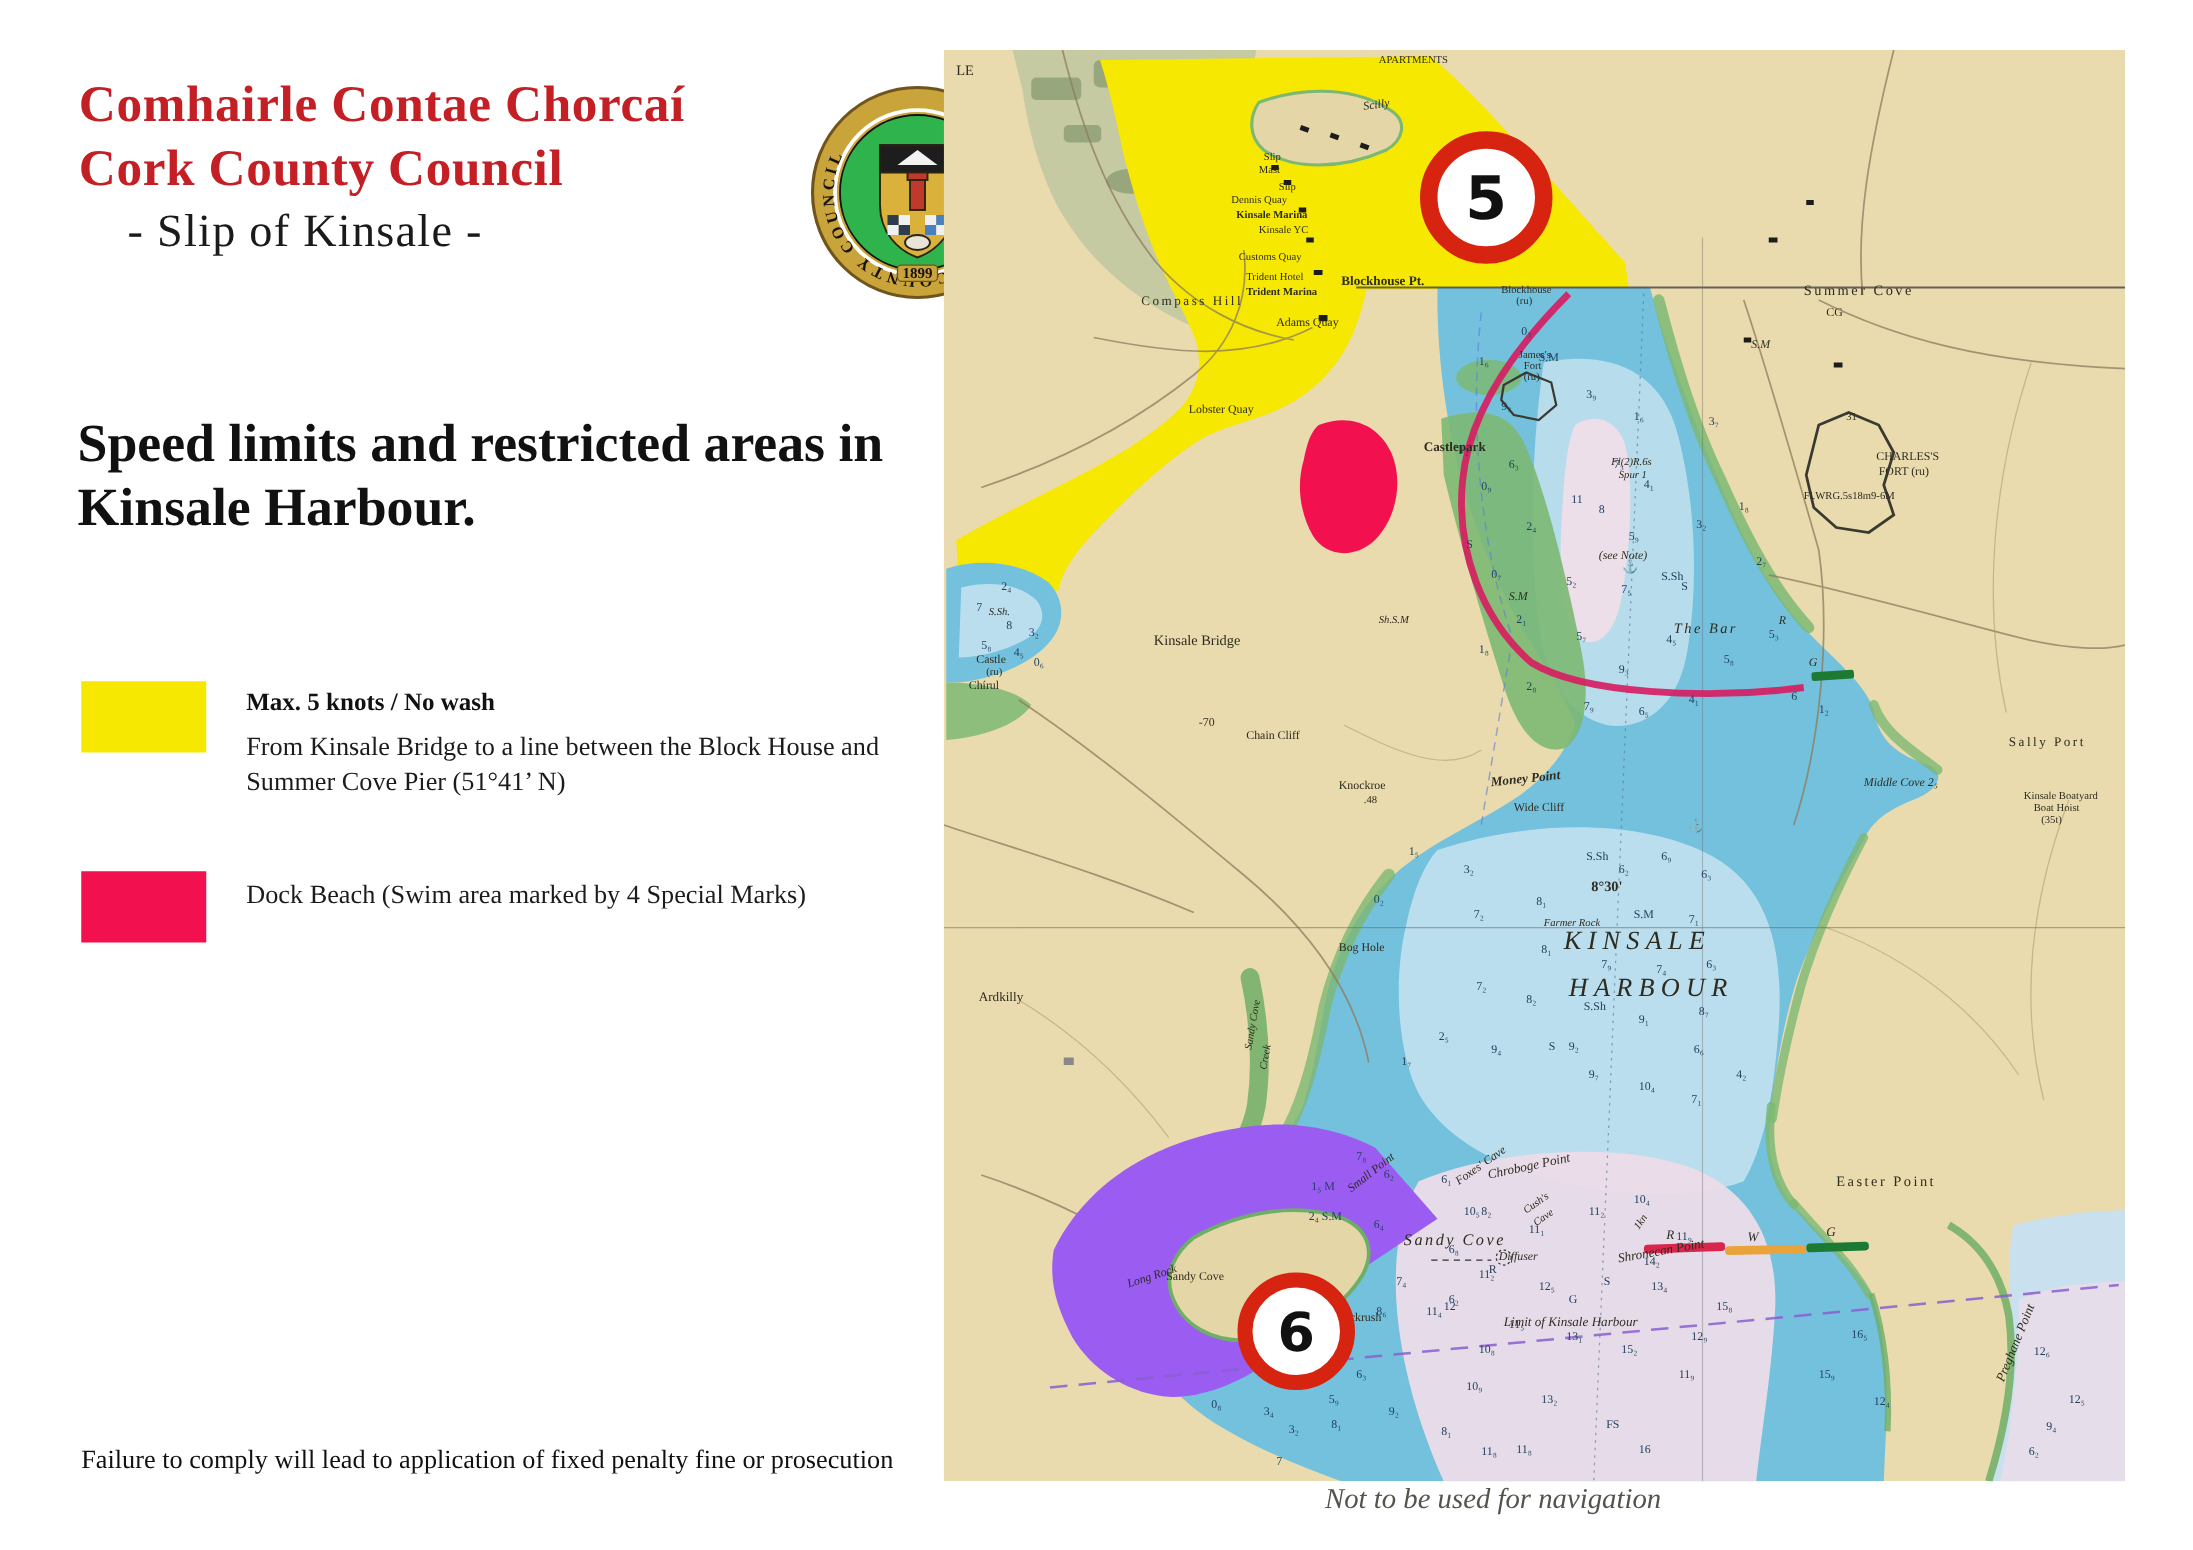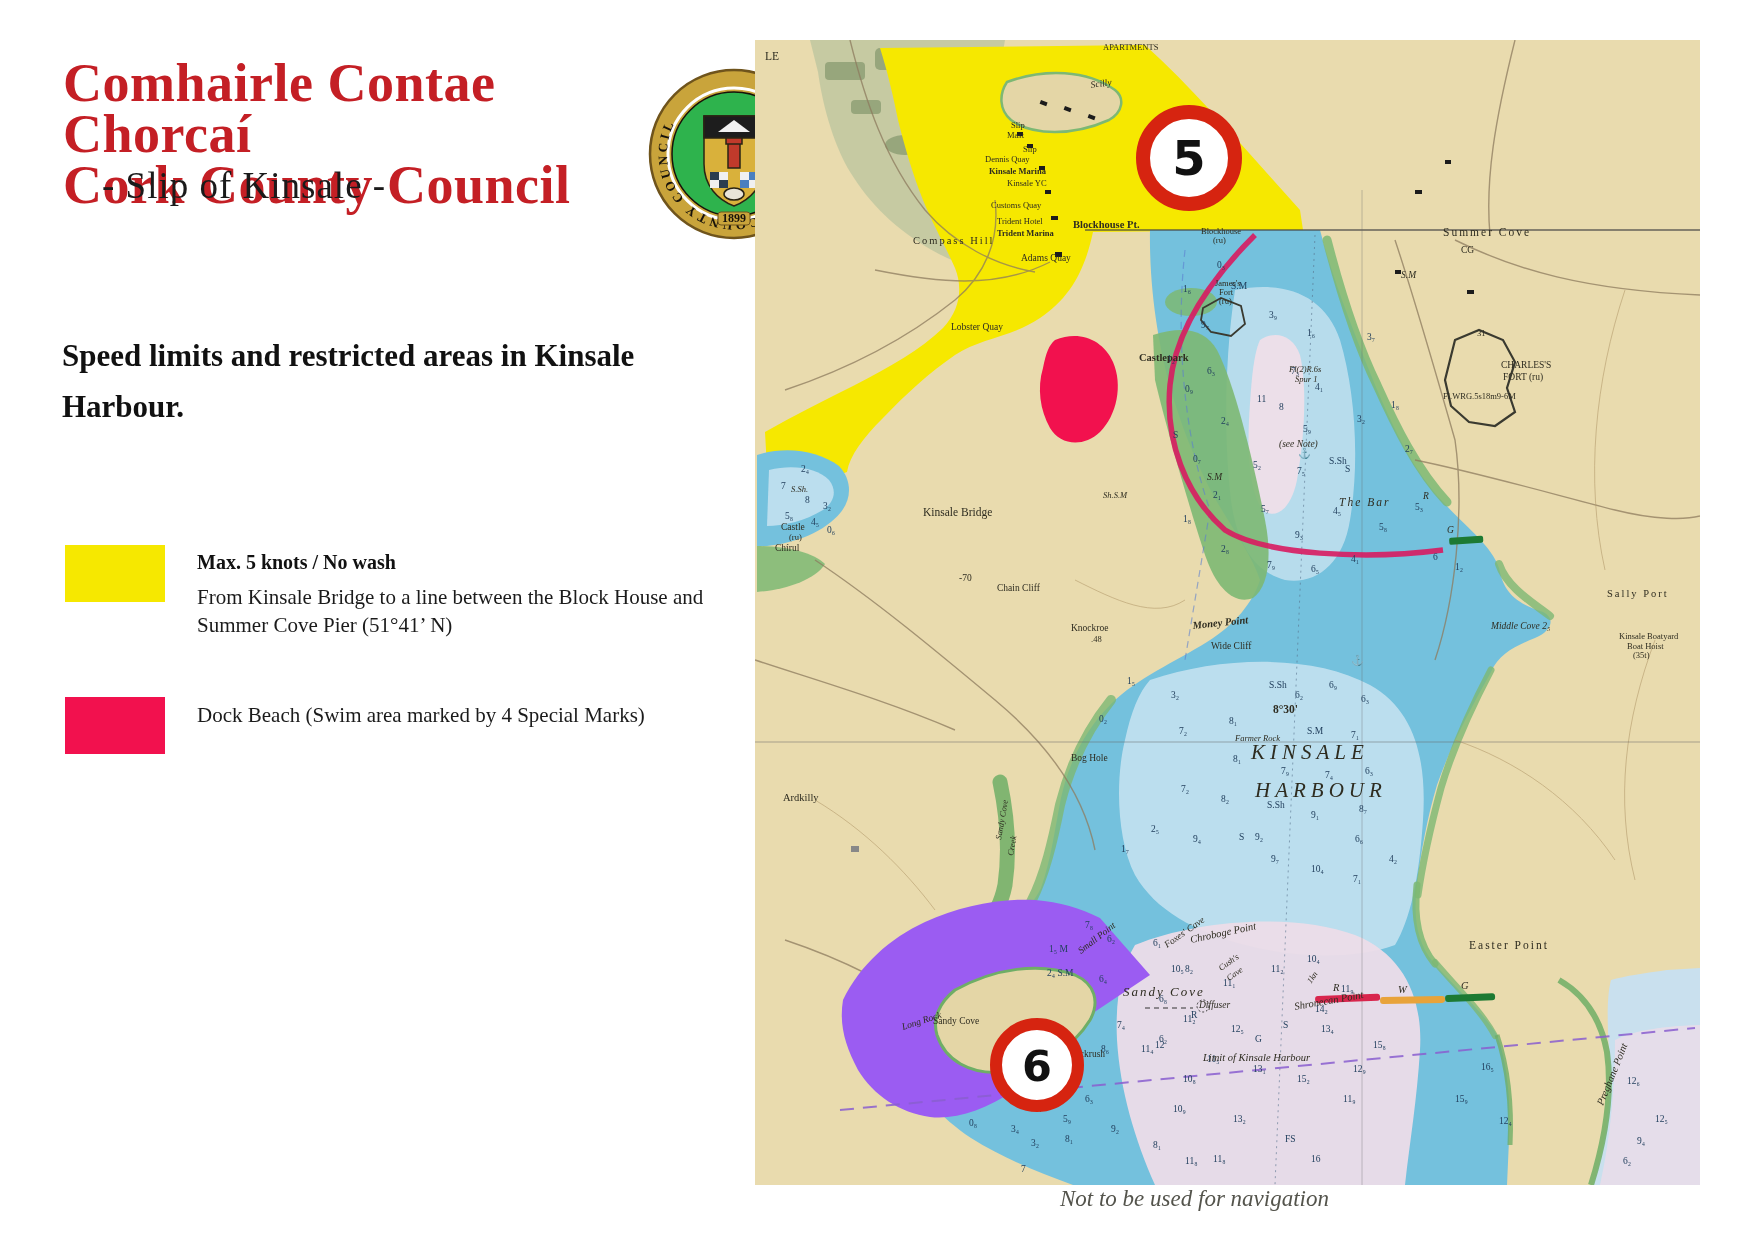--- a/index.html
+++ b/index.html
@@ -1,22 +1,22 @@
 <!DOCTYPE html>
 <html><head>
 <meta charset="utf-8">
 <style>
   html,body{margin:0;padding:0;background:#ffffff;}
   .page{position:relative;width:1754px;height:1240px;background:#ffffff;overflow:hidden;
         font-family:"Liberation Serif",serif;}
   
   .title-block{position:absolute;left:63px;top:58px;width:580px;}
-  .title-line{font-size:54px;font-weight:bold;color:#c41f25;line-height:51px;letter-spacing:0.5px;}
+  .title-line{font-size:41px;font-weight:bold;color:#c41f25;line-height:51px;letter-spacing:0.5px;}
   .subtitle{position:absolute;left:102px;top:164px;font-size:37px;color:#1a1a1a;letter-spacing:1px;}
-  .heading{position:absolute;left:62px;top:330px;width:680px;font-size:31px;font-weight:bold;
+  .heading{position:absolute;left:62px;top:330px;width:680px;font-size:43px;font-weight:bold;
            color:#111;line-height:51px;}
   .legend{position:absolute;left:65px;top:545px;width:680px;}
   .leg-row{display:flex;align-items:flex-start;margin-bottom:58px;}
   .leg-swatch{width:100px;height:57px;margin-right:32px;flex:0 0 auto;}
   .leg-title{font-size:20px;font-weight:bold;color:#111;line-height:34px;}
   .leg-desc{font-size:21px;color:#1b1b1b;line-height:28px;margin-top:4px;max-width:540px;}
   .footer-note{position:absolute;left:65px;top:1155px;font-size:21px;color:#111;}
   .disclaimer{position:absolute;left:1060px;top:1186px;width:430px;
               font-size:23px;font-style:italic;color:#54544c;}
   
@@ -58,20 +58,21 @@
         </div>
       </div>
       <div class="leg-row">
         <div class="leg-swatch" style="background: rgb(242, 17, 78);"></div>
         <div>
           <div class="leg-desc">Dock Beach (Swim area marked by 4 Special Marks)</div>
         </div>
       </div>
     </div>
 
+  <div class="footer-note">Failure to comply will lead to application of fixed penalty fine or prosecution</div>
   <div class="disclaimer">Not to be used for navigation</div>
 
   <div class="logo">
     <svg width="172" height="172" viewBox="0 0 172 172">
       <defs>
         <path id="ringPath" d="M 86,153 A 67,67 0 1 1 86.01,153" transform="rotate(-120 86 86)"></path>
       </defs>
       <circle cx="86" cy="86" r="84" fill="#c9a43b" stroke="#6f541c" stroke-width="2.5"></circle>
       <circle cx="86" cy="86" r="66" fill="none" stroke="#ffffff" stroke-width="3"></circle>
       <circle cx="86" cy="86" r="62" fill="#2eb34d" stroke="#17120a" stroke-width="1.5"></circle>

